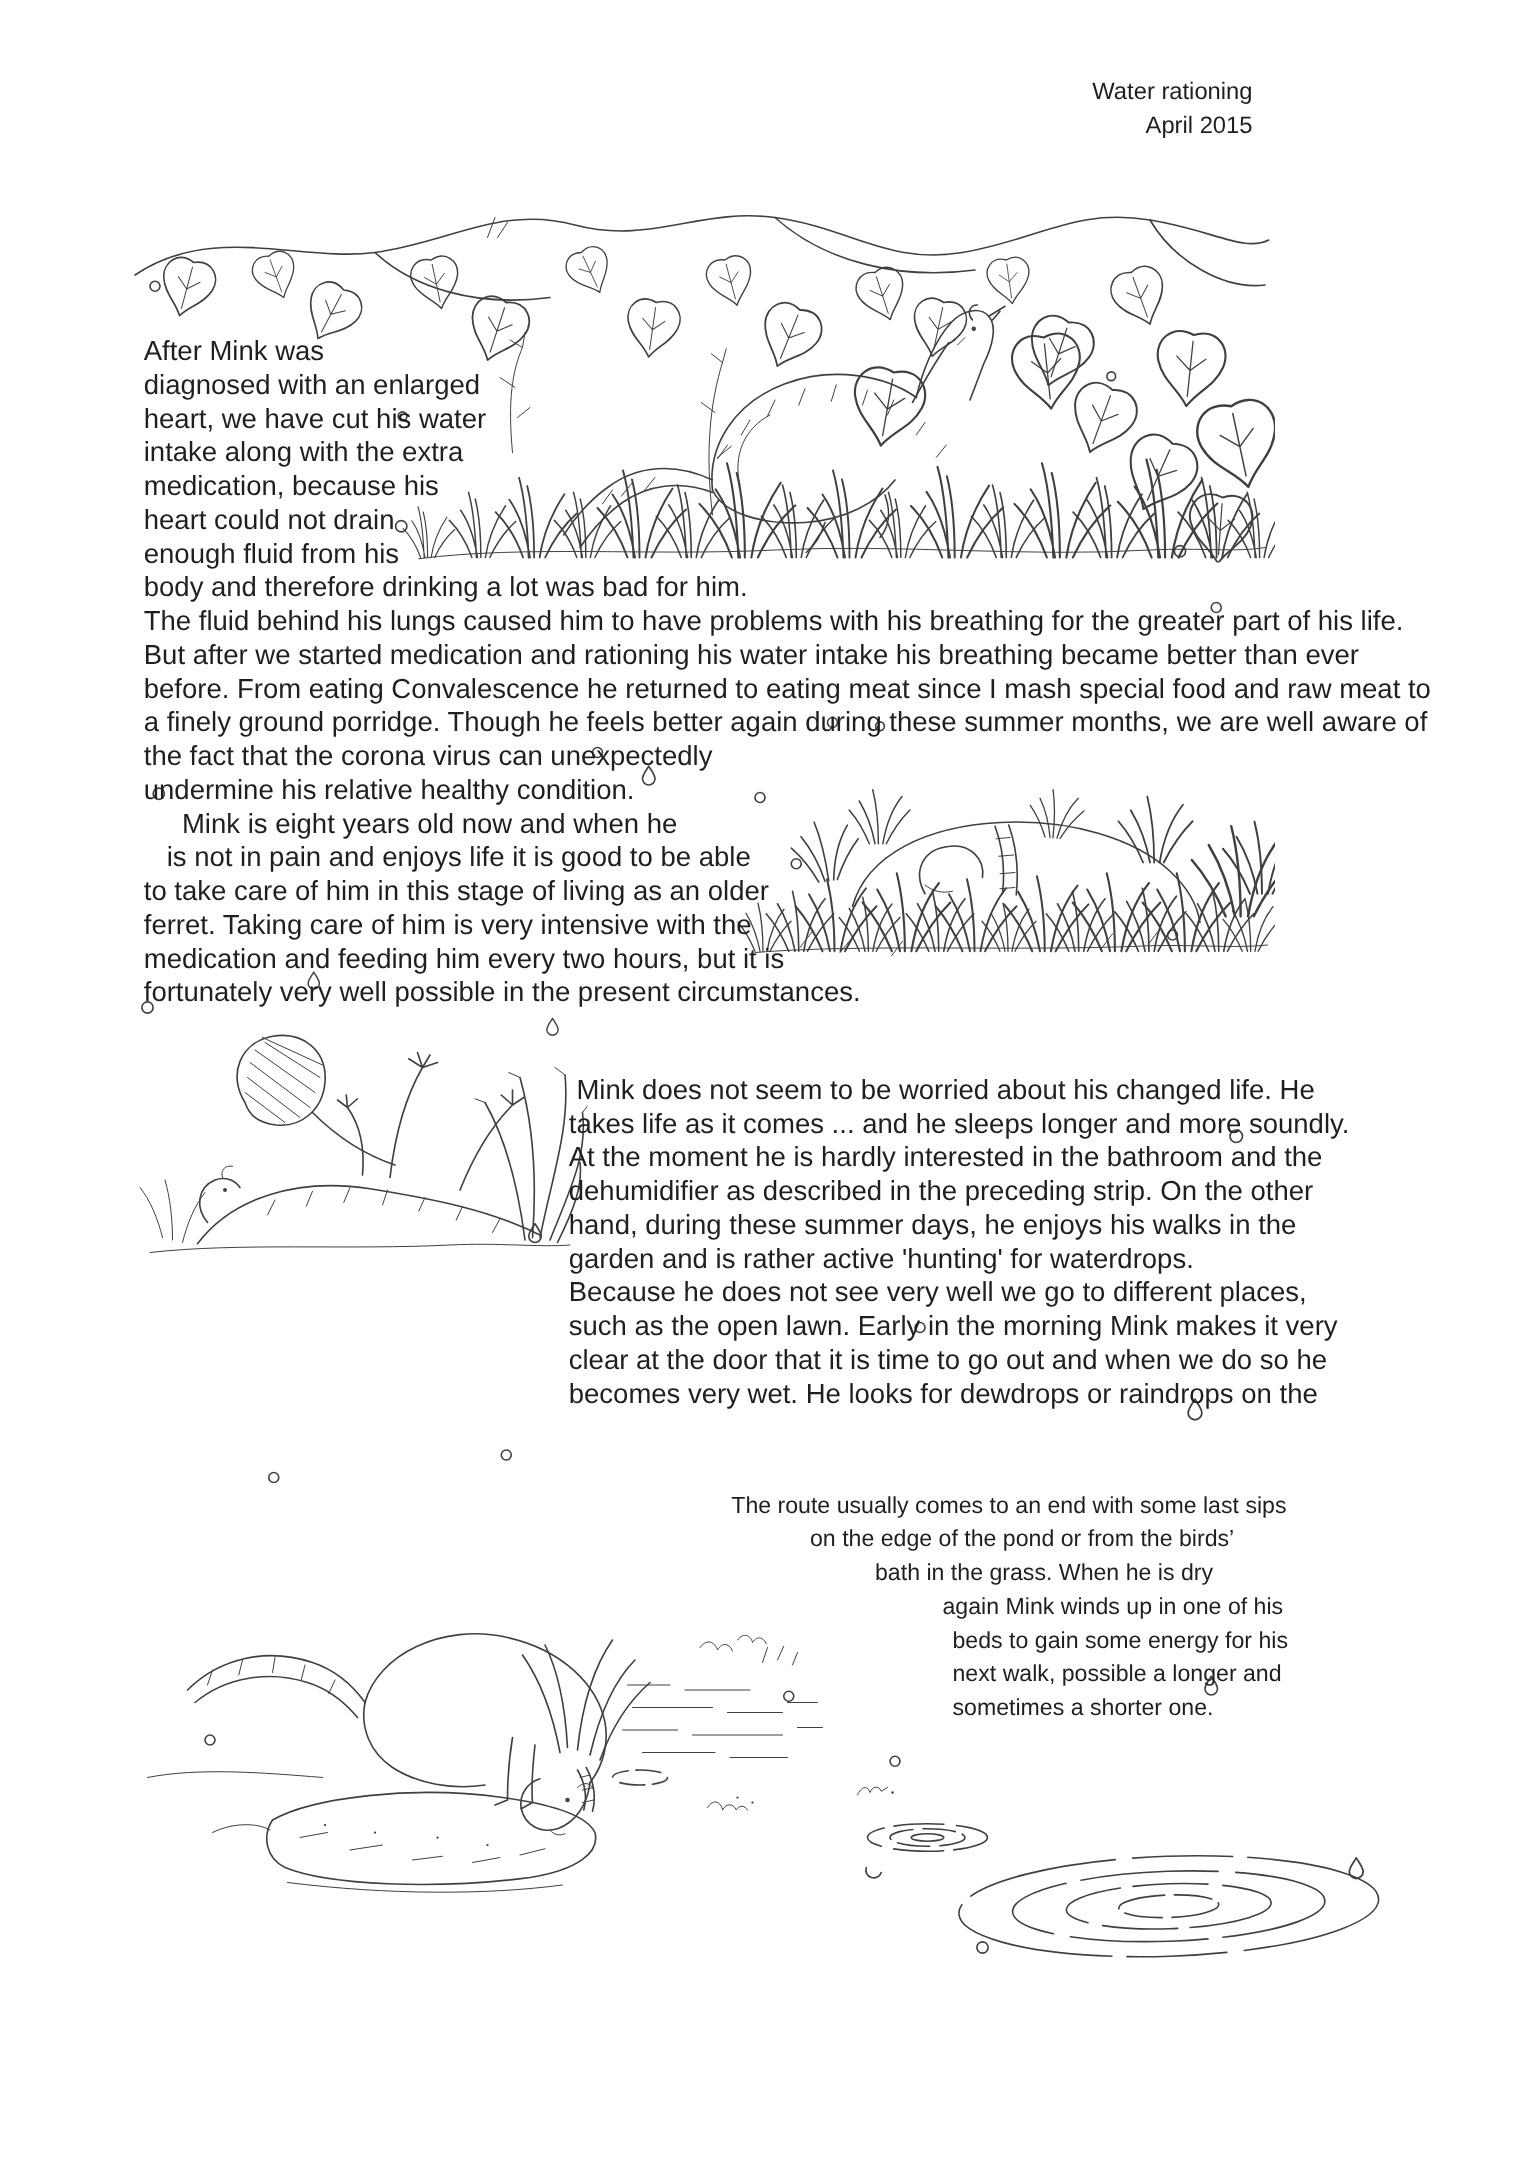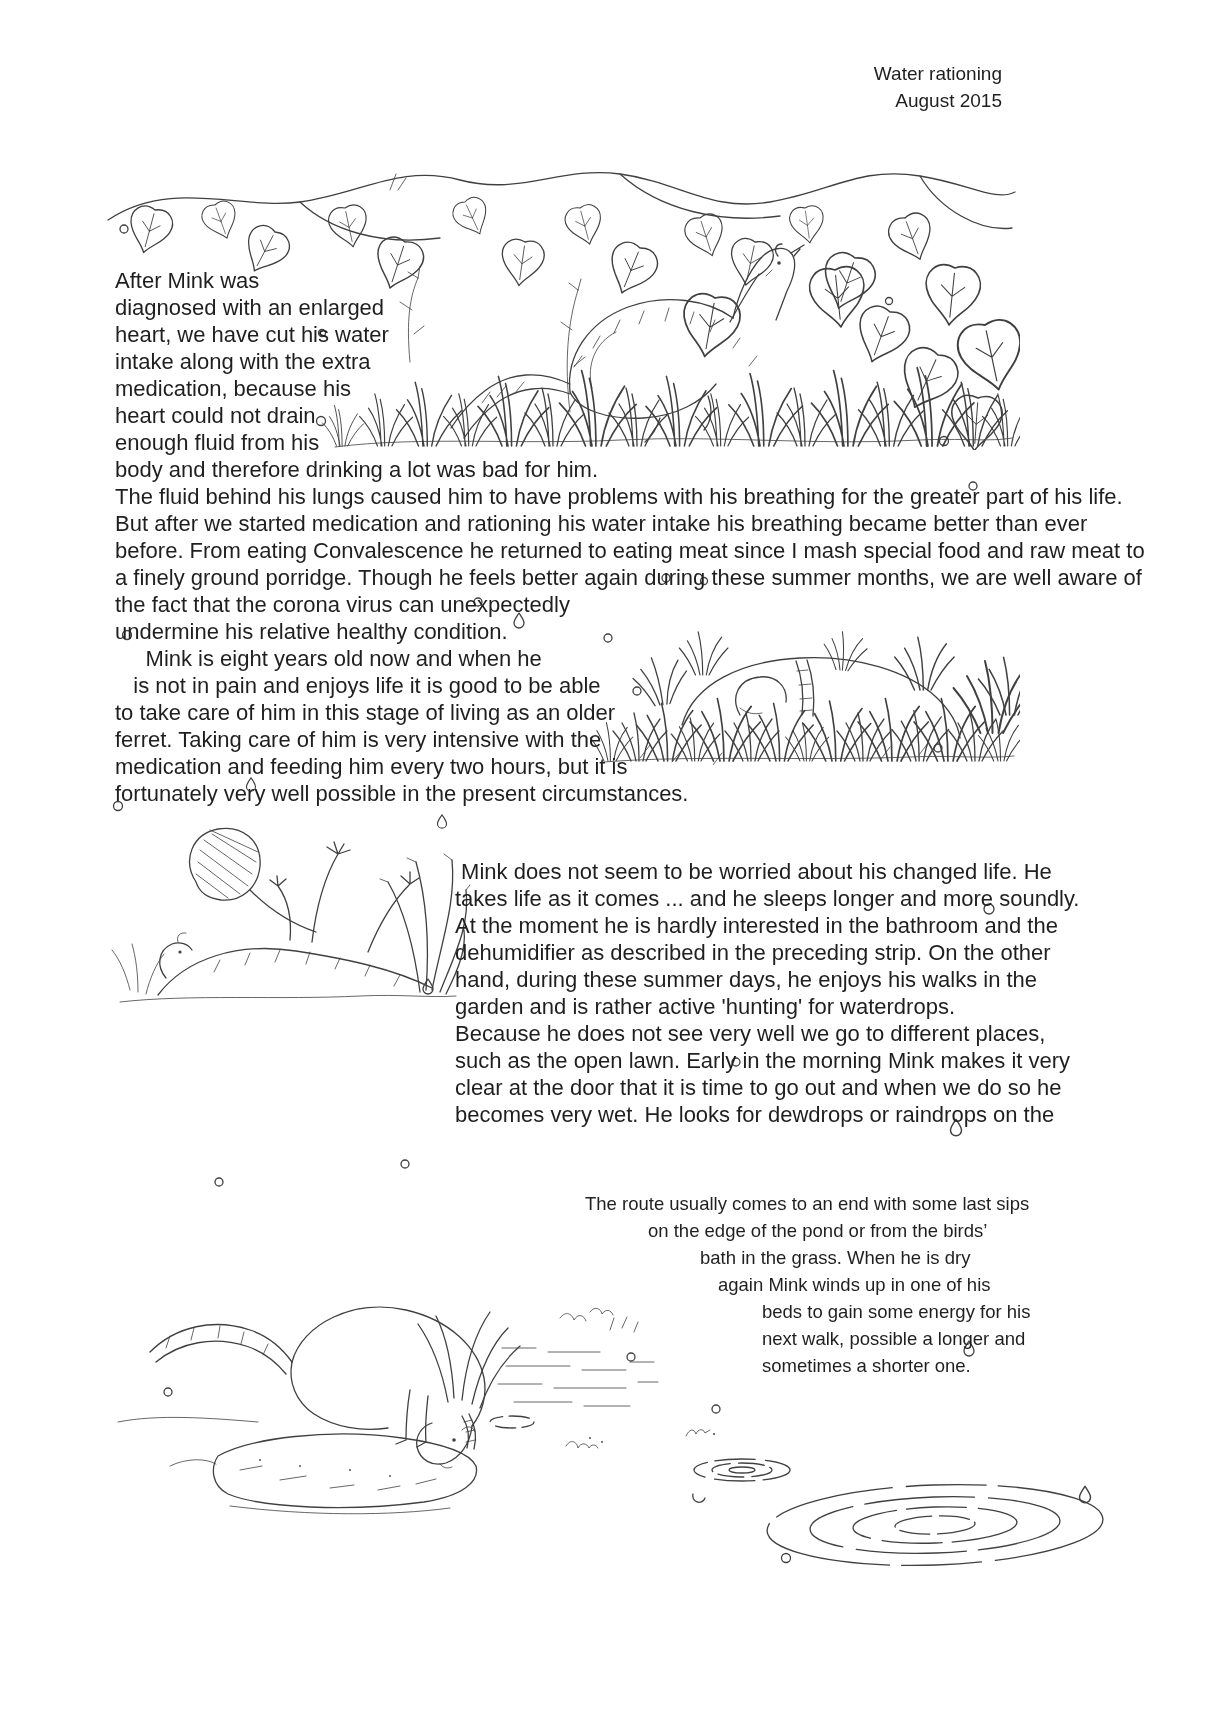--- a/index.html
+++ b/index.html
@@ -18,21 +18,21 @@
   .sk .dot  { fill:#404040; stroke:none; }
   .routeline { position:absolute; font-size:18.5px; line-height:27px; white-space:nowrap; }
 </style>
 </head>
 <body>
 
 <div class="page">
 
   <div class="header">
     <div>Water rationing</div>
-    <div>August 2015</div>
+    <div>April 2015</div>
   </div>
 
   <svg class="illus sk" style="left:100px; top:150px;" width="920" height="300" viewBox="0 0 920 300">
     <defs>
       <g id="leaf">
         <path d="M0,0 C-14,-6 -24,6 -20,18 C-16,30 -6,34 0,44 C6,34 16,30 20,18 C24,6 14,-6 0,0 Z"></path>
         <path class="thin" d="M0,4 L0,38 M-9,14 L0,22 M9,14 L0,22"></path>
       </g>
       <g id="tuft">
         <path d="M0,0 C-3,-18 -8,-32 -15,-42 M3,0 C3,-22 1,-40 -2,-52 M7,0 C10,-20 17,-34 25,-46 M-5,0 C-10,-14 -17,-25 -25,-33 M11,0 C17,-13 25,-24 34,-32 M-1,0 C-2,-26 -4,-44 -8,-58"></path>
@@ -237,19 +237,19 @@
 
   <div class="txt" style="left:115px; top:267px;">After Mink was<br>diagnosed with an enlarged<br>heart, we have cut his water<br>intake along with the extra<br>medication, because his<br>heart could not drain<br>enough fluid from his<br>body and therefore drinking a lot was bad for him.<br>The fluid behind his lungs caused him to have problems with his breathing for the greater part  of his life.<br>But after we started medication and rationing his water intake his breathing became better than ever<br>before. From eating Convalescence he returned to eating meat since I mash special food and raw meat to<br>a finely ground porridge. Though he feels better again during these summer months, we are well aware of<br>the fact that the corona virus can unexpectedly<br>undermine his relative healthy condition.<br>&nbsp;&nbsp;&nbsp;&nbsp;&nbsp;Mink is eight years old now and when he<br>&nbsp;&nbsp;&nbsp;is not in pain and enjoys life it is good to be able<br>to take care of him in this stage of living as an older<br>ferret. Taking care of him is very intensive with the<br>medication and feeding him every two hours, but it is<br>fortunately very well possible in the present circumstances.</div>
 
   <div class="txt" style="left:455px; top:858px;">&nbsp;Mink does not seem to be worried about his changed life. He<br>takes life as it comes ... and he sleeps longer and more soundly.<br>At the moment he is hardly interested in the bathroom and the<br>dehumidifier as described in the preceding strip. On the other<br>hand, during these summer days, he enjoys his walks in the<br>garden and is rather active 'hunting' for waterdrops.<br>Because he does not see very well we go to different places,<br>such as the open lawn. Early in the morning Mink makes it very<br>clear at the door that it is time to go out and when we do so he<br>becomes very wet. He looks for dewdrops or raindrops on the</div>
 
 
   <div>
     <div class="routeline" style="left:585px; top:1190px;">The route usually comes to an end with some last sips</div>
     <div class="routeline" style="left:648px; top:1217px;">on the edge of the pond or from the birds’</div>
     <div class="routeline" style="left:700px; top:1244px;">bath in the grass. When he is dry</div>
-    <div class="routeline" style="left:718px; top:1271px;text-align:right;">again Mink winds up in one of his</div>
+    <div class="routeline" style="left:754px; top:1271px;text-align:right;">again Mink winds up in one of his</div>
     <div class="routeline" style="left:762px; top:1298px;">beds to gain some energy for his</div>
     <div class="routeline" style="left:762px; top:1325px;">next walk, possible a longer and</div>
     <div class="routeline" style="left:762px; top:1352px;">sometimes a shorter one.</div>
   </div>
 
 </div>
 
 </body></html>

